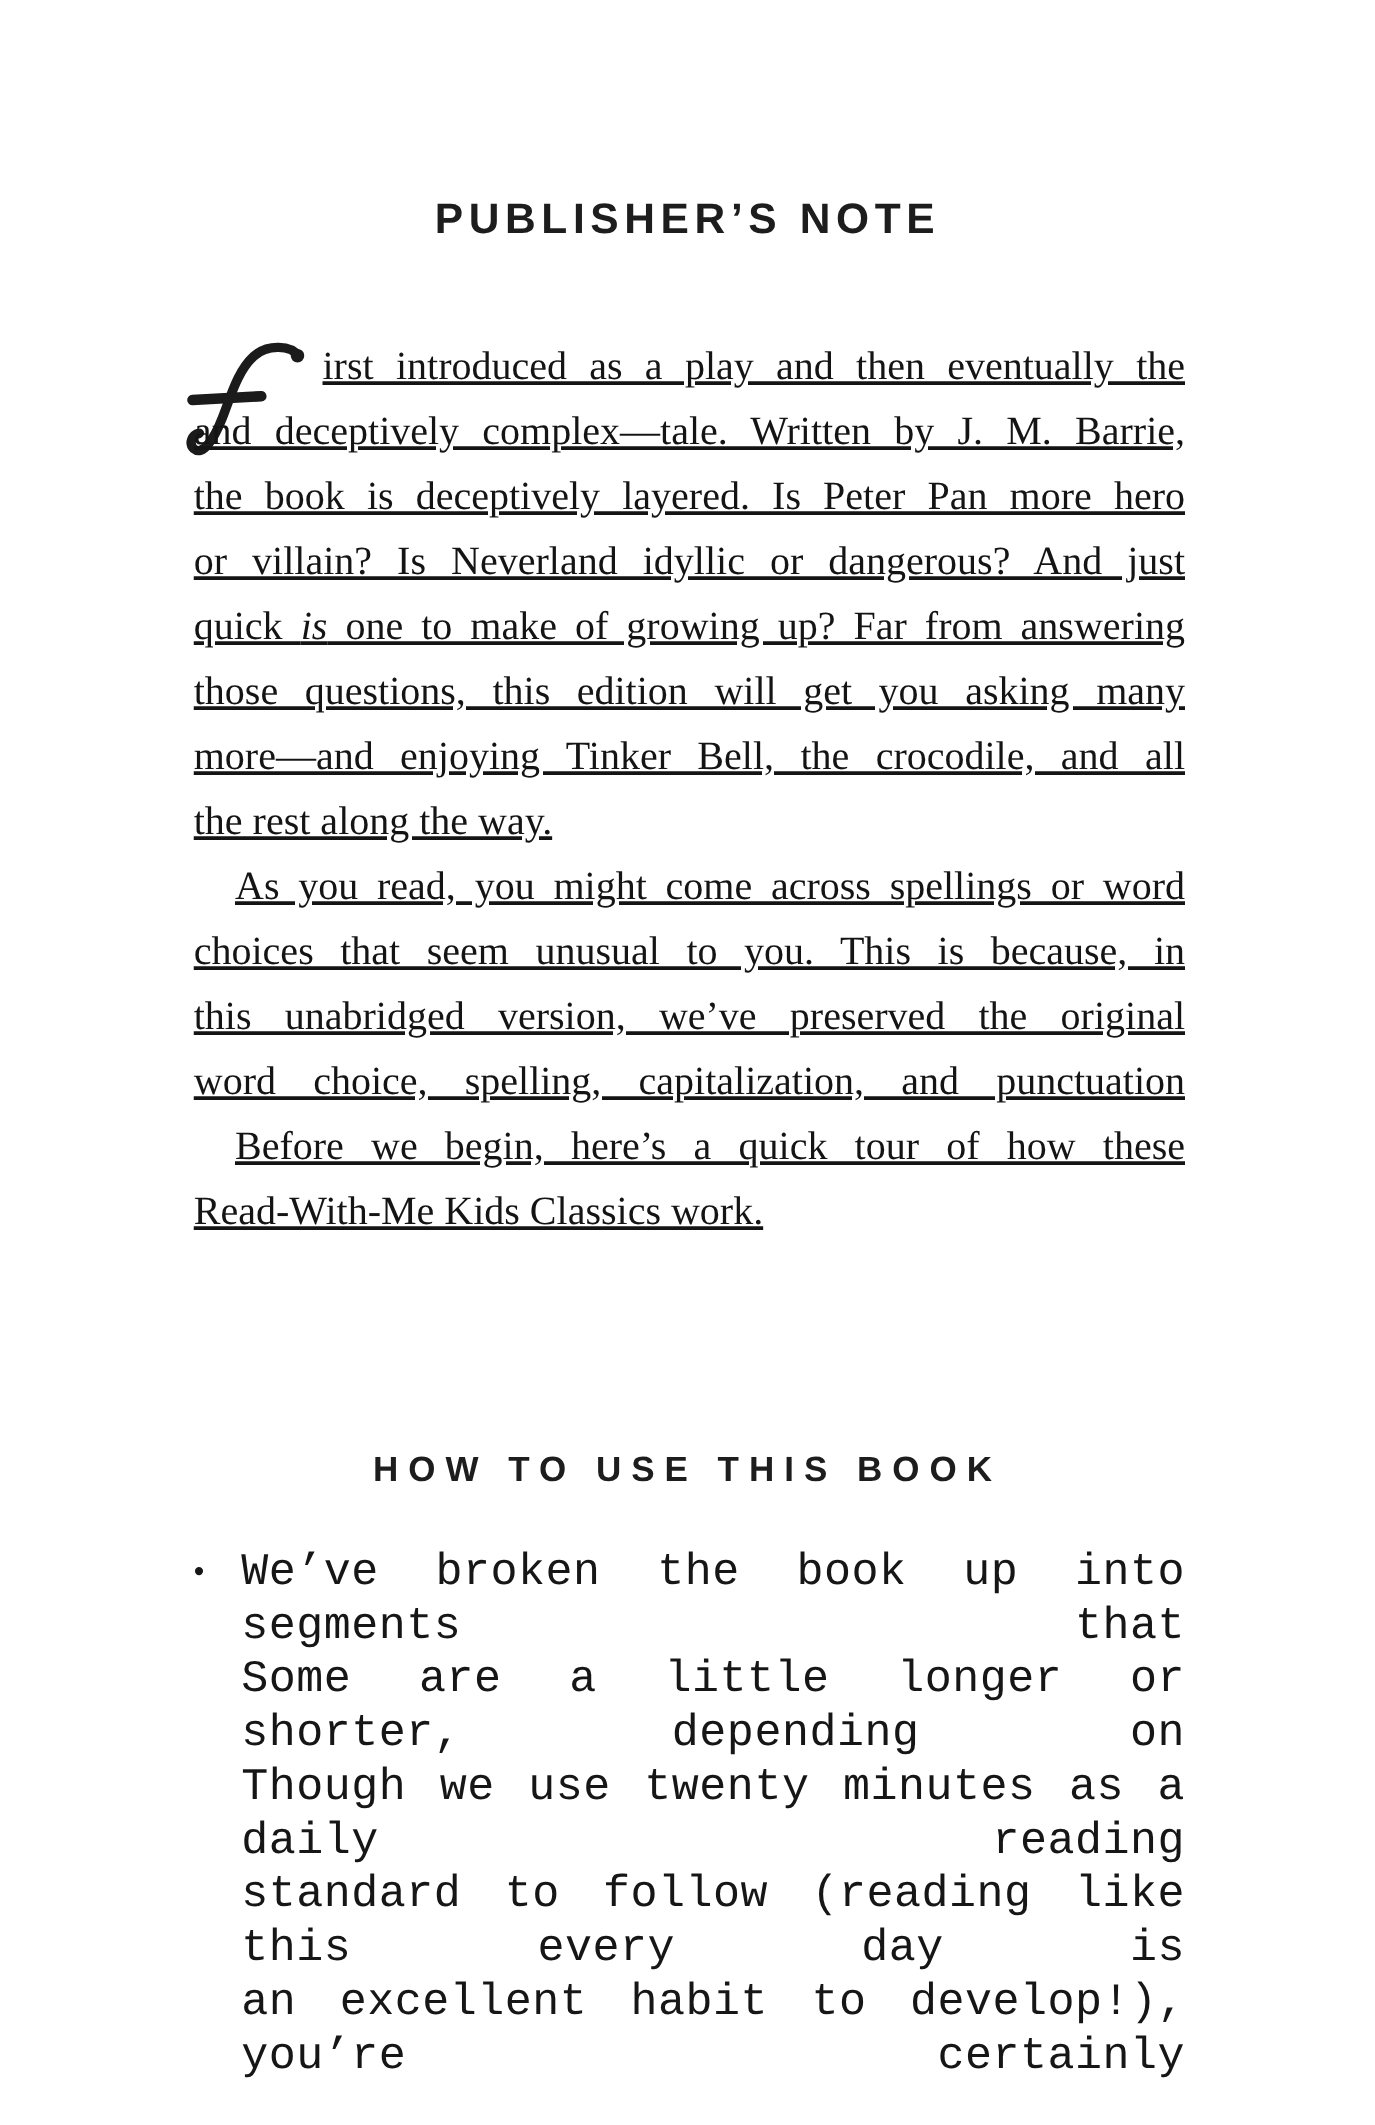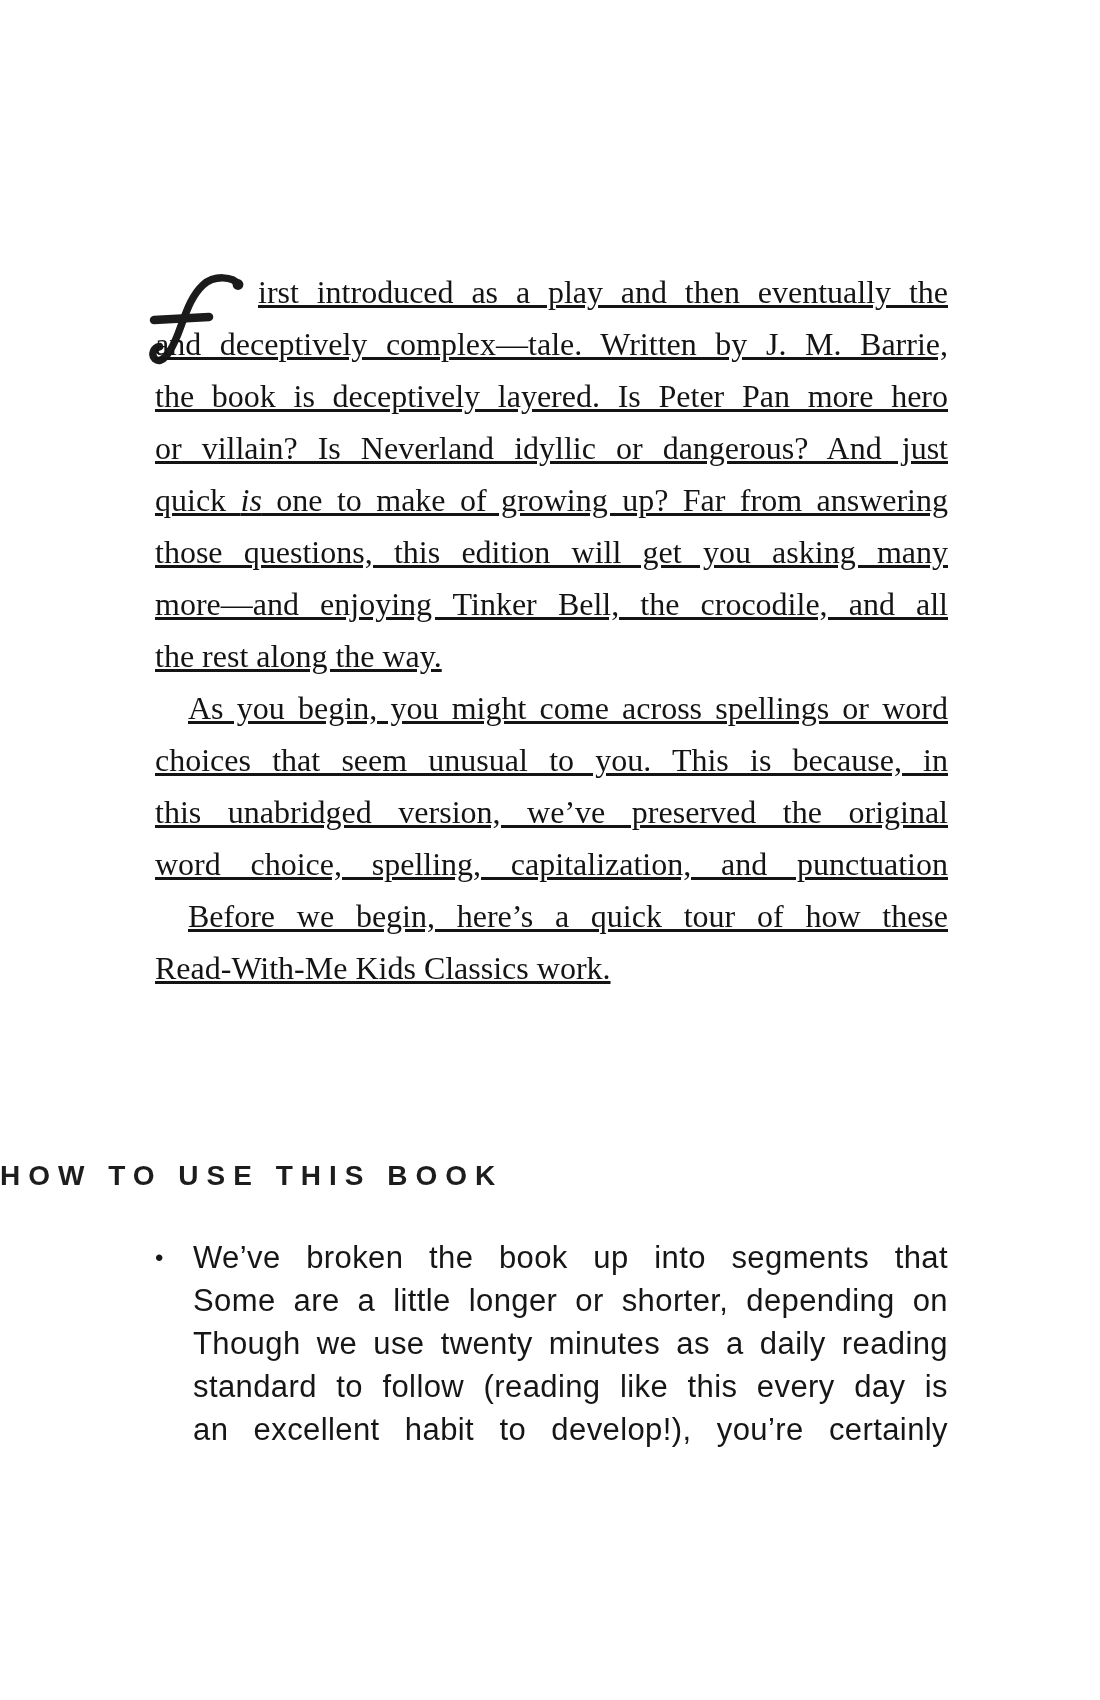--- a/index.html
+++ b/index.html
@@ -28,48 +28,49 @@
   .ln.dropind { padding-left:103px; }
   .ln.pind { text-indent:33px; }
   .ln em { font-style:italic; }
   
   .dropcap {
     position:absolute; left:148px; top:272px; width:104px; height:100px;
   }
   
   .h2 {
     position:absolute; top:1158px; left:0; right:0;
-    text-align:left;
+    text-align:center;
     font-family:"Liberation Sans", sans-serif;
     font-weight:700; font-size:28px; line-height:36px;
     letter-spacing:8px; color:#1d1d1d;
   }
   
   .bullets {
     position:absolute; left:155px; top:1236px; width:793px;
     display:flex; align-items:flex-start;
   }
   .bdot {
     width:38px; flex:0 0 38px;
     font-family:"Liberation Sans", sans-serif;
     font-size:24px; line-height:43px; color:#161616;
   }
   .btext { width:755px; flex:1 1 auto; }
   .bln {
-    font-family:Liberation Sans, sans-serif;
-    font-size:31px; line-height:43px; letter-spacing:0.4px;
+    font-family:Liberation Mono, monospace;
+    font-size:36px; line-height:43px; letter-spacing:0.4px;
     color:#161616;
     text-align:justify; text-align-last:justify;
   }
 </style>
 </head>
 <body>
 
 <div class="sheet">
 
+  <div class="h1">PUBLISHER’S NOTE</div>
 
   <svg class="dropcap" viewBox="0 0 104 100" role="img" aria-label="F">
     <g fill="none" stroke="#1b1b1b" stroke-linecap="round">
       <path d="M 91 13 C 85 4, 66 3, 55 13 C 42 25, 37 44, 30 62 C 23 80, 14 93, 7 87 C 3 83, 5 76, 11.5 74.5" stroke-width="7.5"></path>
       <path d="M 6 48 L 61 45" stroke-width="8.5"></path>
     </g>
     <g fill="#1b1b1b" stroke="none">
       <circle cx="90" cy="12.5" r="5.4"></circle>
       <circle cx="11" cy="75" r="3.6"></circle>
     </g>
@@ -82,21 +83,21 @@
       <div class="ln">and deceptively complex—tale. Written by J. M. Barrie,</div>
       <div class="ln">the book is deceptively layered. Is Peter Pan more hero</div>
       <div class="ln">or villain? Is Neverland idyllic or dangerous? And just</div>
       <div class="ln"><span>quick </span><em>is</em><span> one to make of growing up? Far from answering</span></div>
       <div class="ln">those questions, this edition will get you asking many</div>
       <div class="ln">more—and enjoying Tinker Bell, the crocodile, and all</div>
       <div class="ln end">the rest along the way.</div>
     </div>
 
     <div>
-      <div class="ln pind">As you begin, you might come across spellings or word</div>
+      <div class="ln pind">As you read, you might come across spellings or word</div>
       <div class="ln">choices that seem unusual to you. This is because, in</div>
       <div class="ln">this unabridged version, we’ve preserved the original</div>
       <div class="ln">word choice, spelling, capitalization, and punctuation</div>
     </div>
 
     <div>
       <div class="ln pind">Before we begin, here’s a quick tour of how these</div>
       <div class="ln end">Read-With-Me Kids Classics work.</div>
     </div>
   </div>

